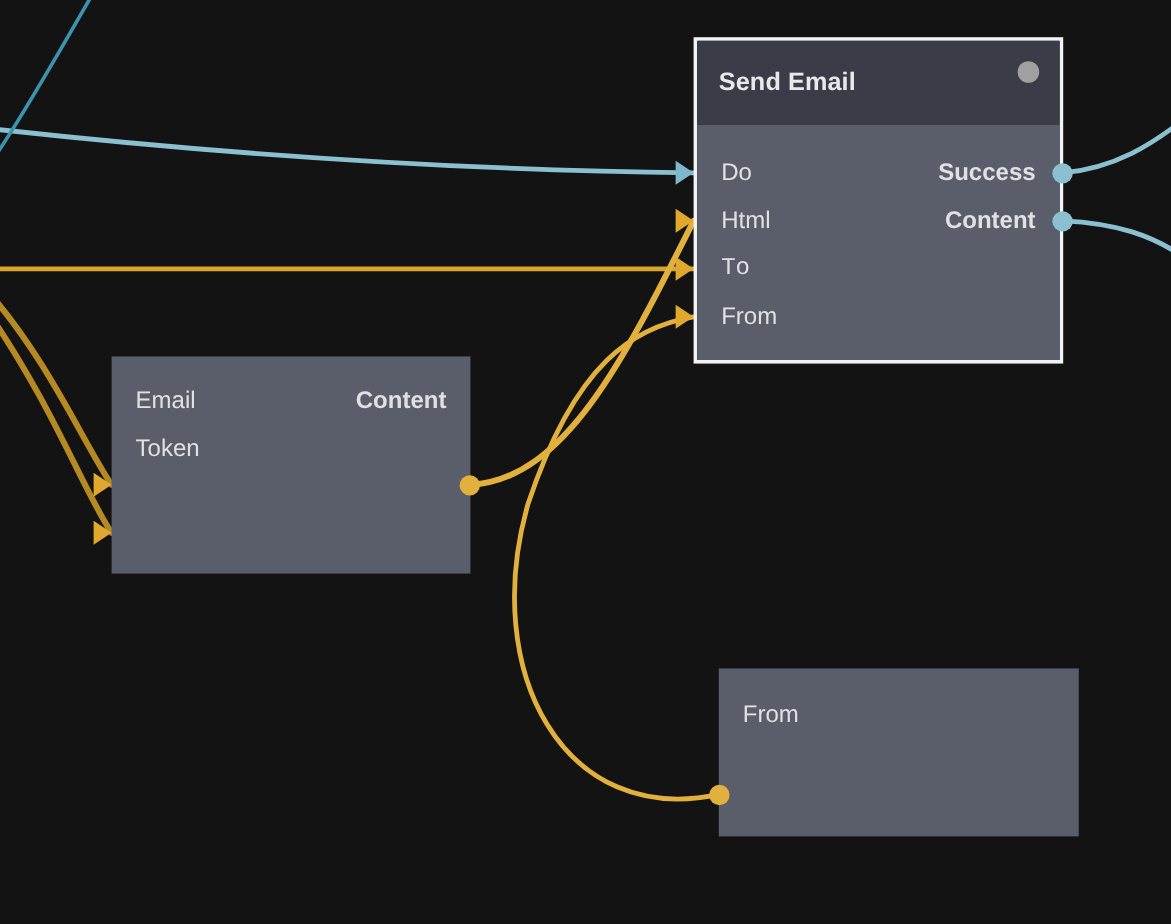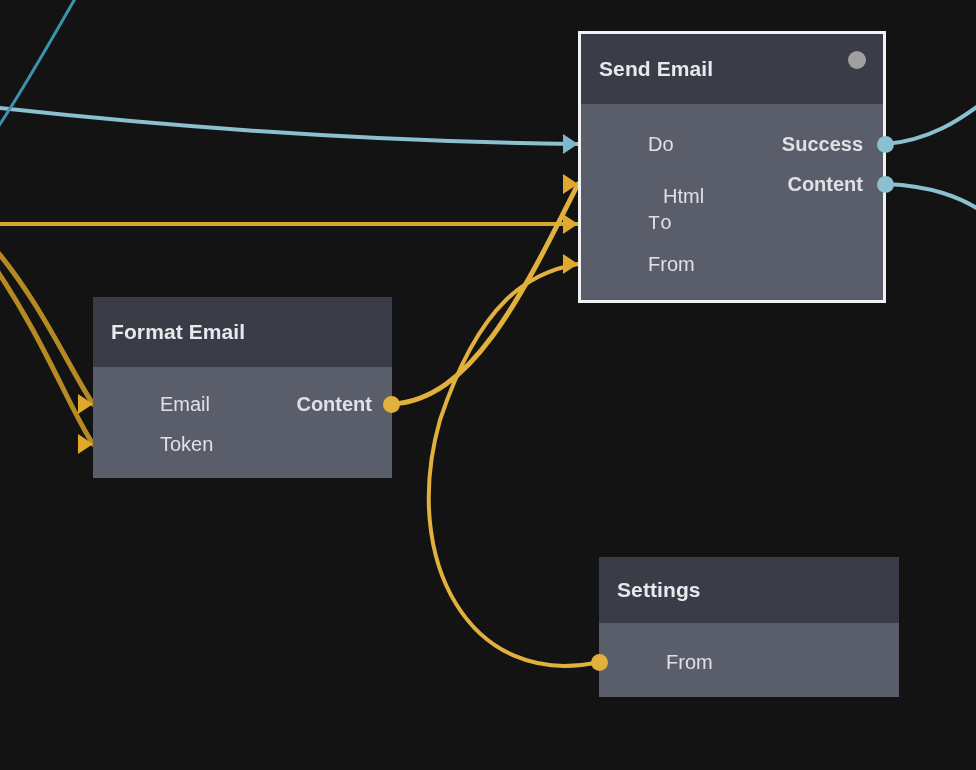--- a/index.html
+++ b/index.html
@@ -65,21 +65,20 @@
     flex: 1;
     background: #5a5e6b;
   }
 
   
   .pin-row {
     position: absolute;
     display: flex;
     align-items: center;
     height: 26px;
-    margin-left: 47px;
   }
   .pin-label {
     color: #dfe1e5;
     font-size: 20px;
     white-space: nowrap;
     line-height: 26px;
   }
   .pin-row.in { left: 0; }
   .pin-row.in .pin-label { margin-left: 20px; }
   .pin-row.out { right: 0; }
@@ -118,33 +117,27 @@
       <path d="M -10,243 C 40,300 70,370 93,404" fill="none" stroke="#b58a22" stroke-width="5" stroke-linecap="round"></path>
       <path d="M -10,260 C 45,340 70,410 93,444" fill="none" stroke="#b58a22" stroke-width="5" stroke-linecap="round"></path>
       <path d="M 392,404 C 470,400 520,300 578,184" fill="none" stroke="#e2b03c" stroke-width="5" stroke-linecap="round"></path>
       <path d="M 599,662 C 470,690 400,560 440,420 C 480,300 530,272 578,264" fill="none" stroke="#e2b03c" stroke-width="4" stroke-linecap="round"></path>
       <path d="M 886,144 C 930,140 960,120 986,100" fill="none" stroke="#8bc0d0" stroke-width="4" stroke-linecap="round"></path>
       <path d="M 886,184 C 930,186 960,196 986,214" fill="none" stroke="#8bc0d0" stroke-width="4" stroke-linecap="round"></path>
     </svg>
 
   <div id="nodes-root">
       <div class="node" style="left: 599px; top: 557px; width: 300px; height: 140px;">
-        <div class="node-header" style="height: 66px;">
-          <div class="node-title">Settings</div>
-        </div>
         <div class="node-body">
           <div class="pin-row in" style="top: 26px;">
             <span class="pin-label">From</span>
           </div>
         </div>
       </div>
       <div class="node" style="left: 93px; top: 297px; width: 299px; height: 181px;">
-        <div class="node-header" style="height: 70px;">
-          <div class="node-title">Format Email</div>
-        </div>
         <div class="node-body">
           <div class="pin-row in" style="top: 24px;">
             <span class="pin-label">Email</span>
           </div>
           <div class="pin-row in" style="top: 64px;">
             <span class="pin-label">Token</span>
           </div>
           <div class="pin-row out" style="top: 24px;">
             <span class="pin-label">Content</span>
           </div>
@@ -152,21 +145,21 @@
       </div>
       <div class="node selected" style="left: 578px; top: 31px; width: 308px; height: 272px;">
         <div class="node-header" style="height: 70px;">
           <div class="node-title">Send Email</div>
           <div class="status-dot" style="right: 17px; top: 17px;"></div>
         </div>
         <div class="node-body">
           <div class="pin-row in" style="top: 27px;">
             <span class="pin-label">Do</span>
           </div>
-          <div class="pin-row in" style="top: 79px; padding-left: 15px;">
+          <div class="pin-row in" style="top: 67px;">
             <span class="pin-label">Html</span>
           </div>
           <div class="pin-row in" style="top: 107px; font-family: Liberation Mono, monospace;">
             <span class="pin-label">To</span>
           </div>
           <div class="pin-row in" style="top: 147px;">
             <span class="pin-label">From</span>
           </div>
           <div class="pin-row out" style="top: 27px;">
             <span class="pin-label">Success</span>

